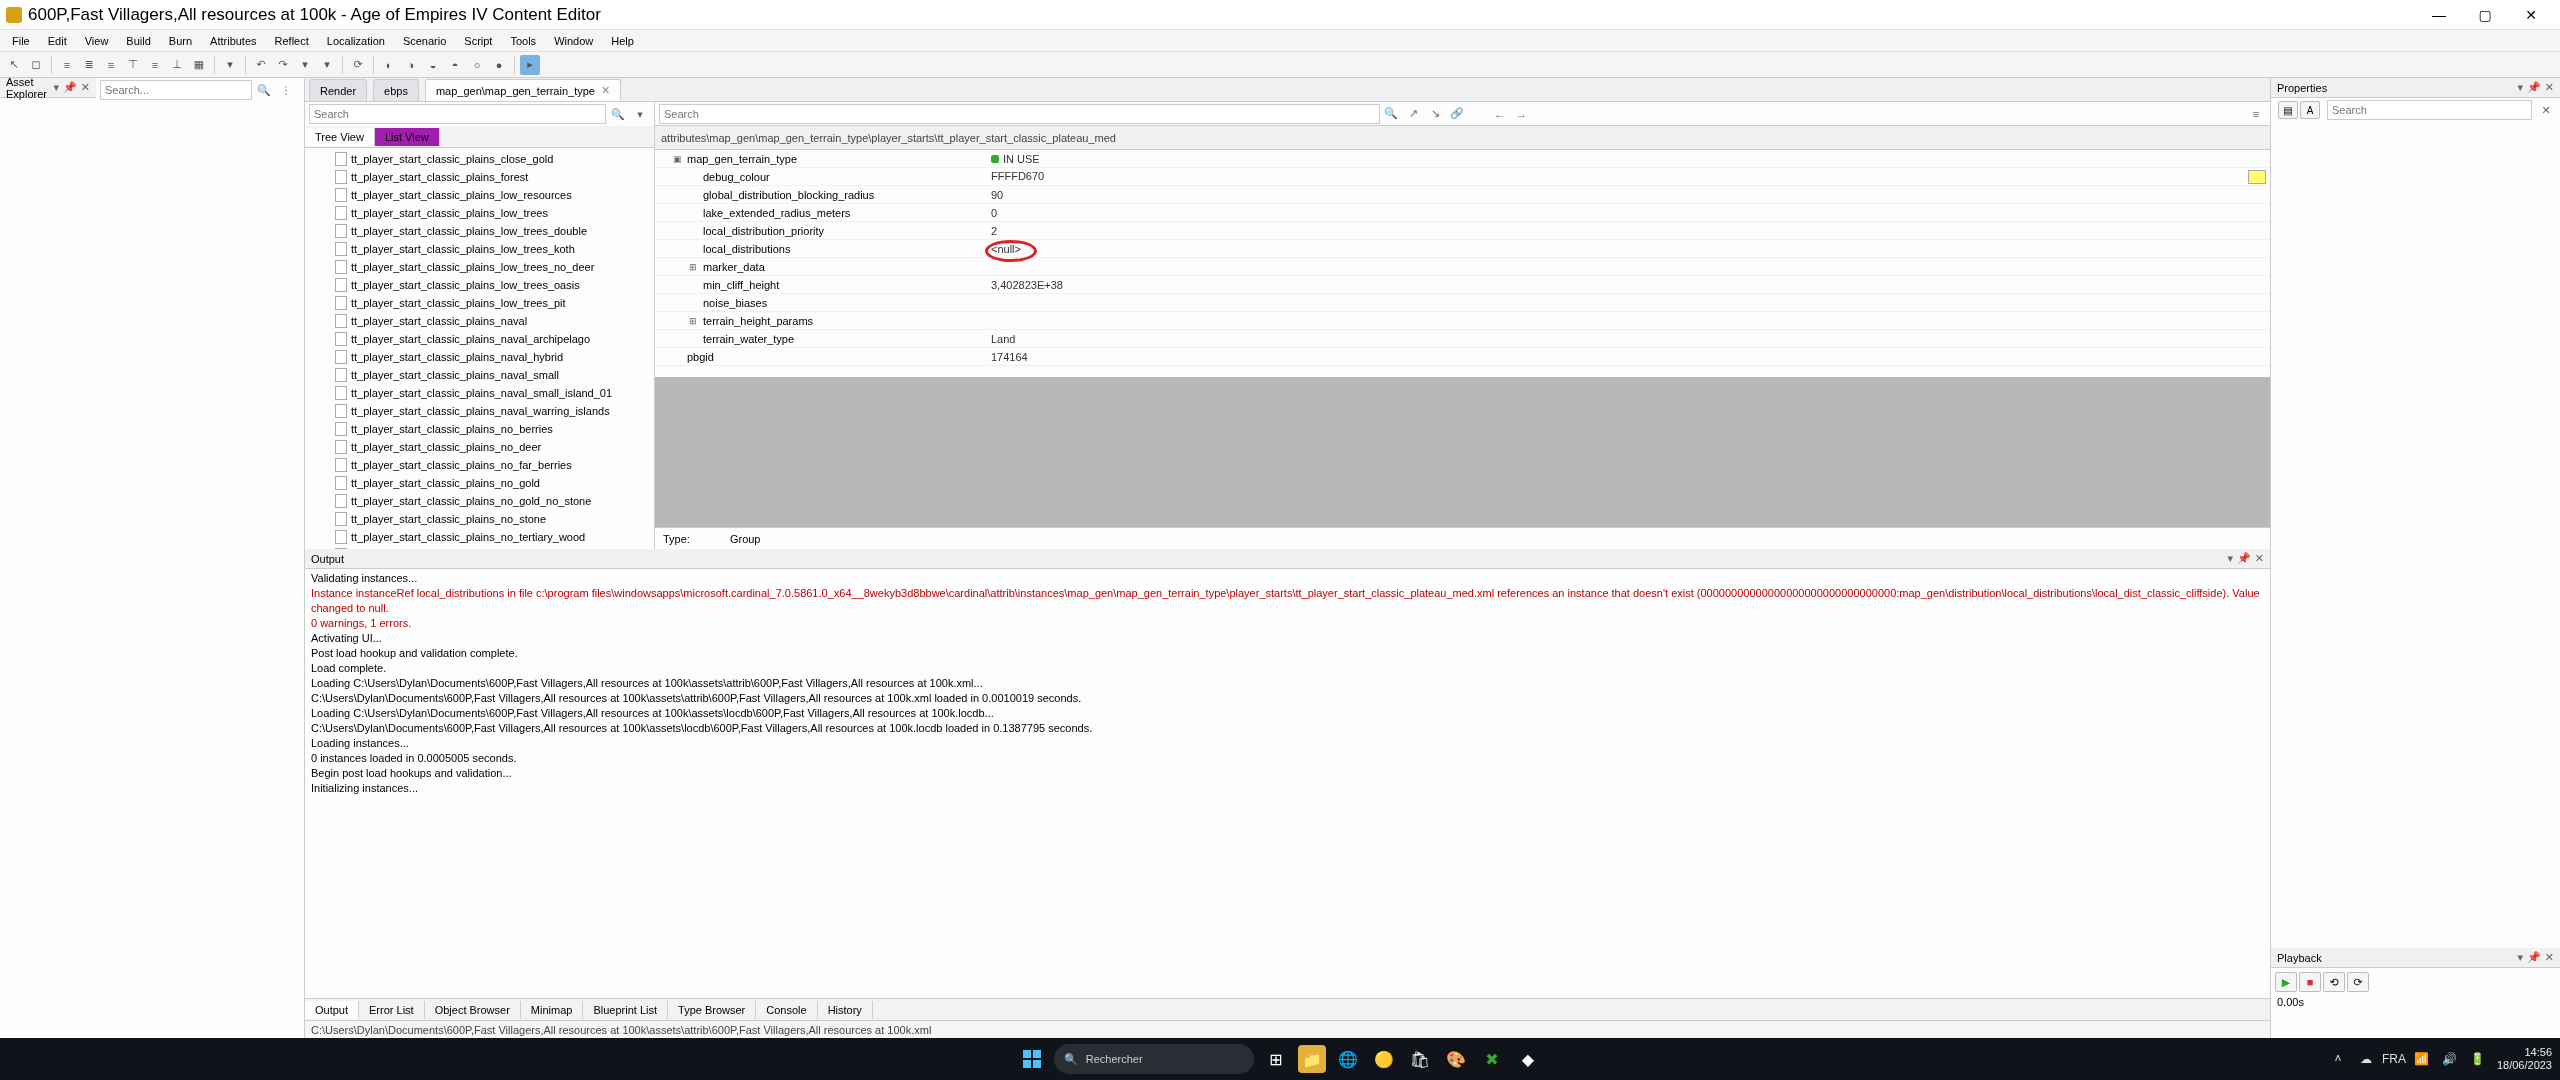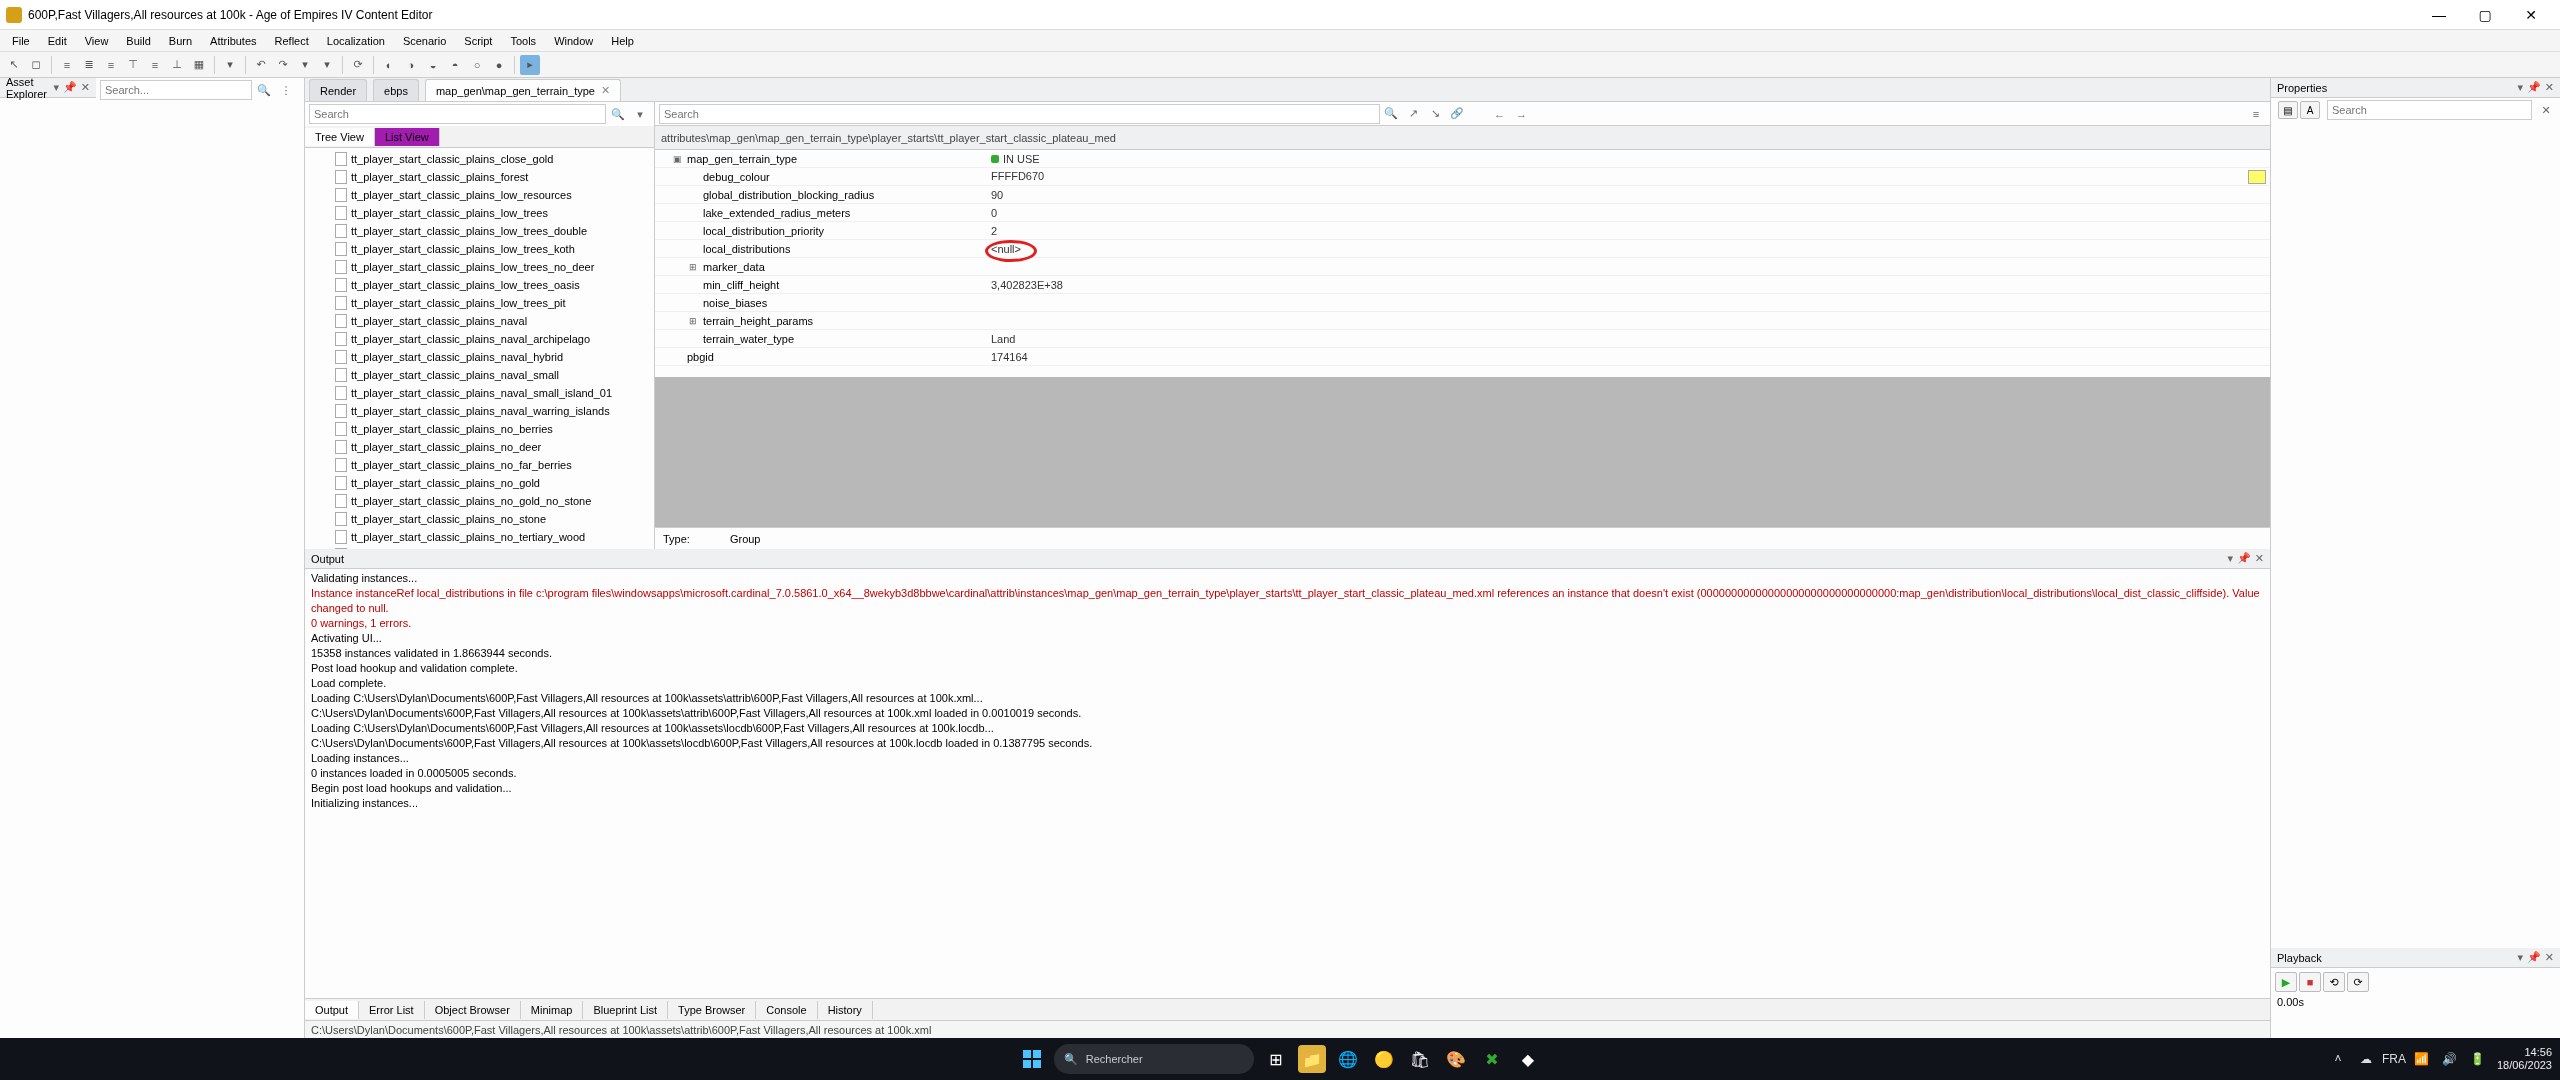--- a/index.html
+++ b/index.html
@@ -1,20 +1,20 @@
 <!DOCTYPE html>
 <html><head>
 <meta charset="utf-8">
 <style>
 * { box-sizing: border-box; margin: 0; padding: 0; font-family: "Segoe UI", Tahoma, sans-serif; font-size: 11px; }
 body { background:#f0f0f0; width:2560px; height:1080px; overflow:hidden; display:flex; flex-direction:column; }
 .titlebar { height:30px; background:#fff; display:flex; align-items:center; padding:0 6px; justify-content:space-between; border-bottom:1px solid #ddd;}
 .titlebar-left { display:flex; align-items:center; gap:6px; }
 .titlebar-icon { width:16px; height:16px; background:#d4a017; border-radius:3px; display:inline-block;}
-.titlebar-title { font-size:12px; }
+.titlebar-title { font-size:17px; }
 .win-controls { display:flex; gap:0; }
 .win-btn { width:46px; height:30px; display:flex; align-items:center; justify-content:center; font-size:14px; }
 .menubar { height:22px; background:#f5f5f5; display:flex; align-items:center; padding:0 4px; gap:2px; border-bottom:1px solid #ddd;}
 .menubar span { padding:2px 8px; }
 .toolbar { height:26px; background:#f5f5f5; display:flex; align-items:center; padding:0 4px; gap:2px; border-bottom:1px solid #ccc;}
 .tb-btn { width:20px; height:20px; display:flex; align-items:center; justify-content:center; color:#555; border:1px solid transparent; border-radius:2px; }
 .tb-sep { width:1px; height:18px; background:#ccc; margin:0 3px;}
 .main-area { flex:1; display:flex; overflow:hidden;}
 .asset-panel { width:305px; background:#fdfdfd; border-right:1px solid #ccc; display:flex; flex-direction:row;}
 .panel-header { height:20px; background:#eef0f2; border-bottom:1px solid #ccc; display:flex; align-items:center; padding:0 6px; justify-content:space-between; font-size:11px;}
@@ -443,21 +443,20 @@
           <span>▾</span>
           <span>📌</span>
           <span>✕</span>
         </span>
       </div>
       <div class="output-body" id="output-body">
           <div>Validating instances...</div>
           <div class="err">Instance instanceRef local_distributions in file c:\program files\windowsapps\microsoft.cardinal_7.0.5861.0_x64__8wekyb3d8bbwe\cardinal\attrib\instances\map_gen\map_gen_terrain_type\player_starts\tt_player_start_classic_plateau_med.xml references an instance that doesn't exist (00000000000000000000000000000000:map_gen\distribution\local_distributions\local_dist_classic_cliffside).  Value changed to null.</div>
           <div class="err">0 warnings, 1 errors.</div>
           <div>Activating UI...</div>
-          <div>15358 instances validated in 1.8663944 seconds.</div>
           <div>Post load hookup and validation complete.</div>
           <div>Load complete.</div>
           <div>Loading C:\Users\Dylan\Documents\600P,Fast Villagers,All resources at 100k\assets\attrib\600P,Fast Villagers,All resources at 100k.xml...</div>
           <div>C:\Users\Dylan\Documents\600P,Fast Villagers,All resources at 100k\assets\attrib\600P,Fast Villagers,All resources at 100k.xml loaded in 0.0010019 seconds.</div>
           <div>Loading C:\Users\Dylan\Documents\600P,Fast Villagers,All resources at 100k\assets\locdb\600P,Fast Villagers,All resources at 100k.locdb...</div>
           <div>C:\Users\Dylan\Documents\600P,Fast Villagers,All resources at 100k\assets\locdb\600P,Fast Villagers,All resources at 100k.locdb loaded in 0.1387795 seconds.</div>
           <div>Loading instances...</div>
           <div>0 instances loaded in 0.0005005 seconds.</div>
           <div>Begin post load hookups and validation...</div>
           <div>Initializing instances...</div>

